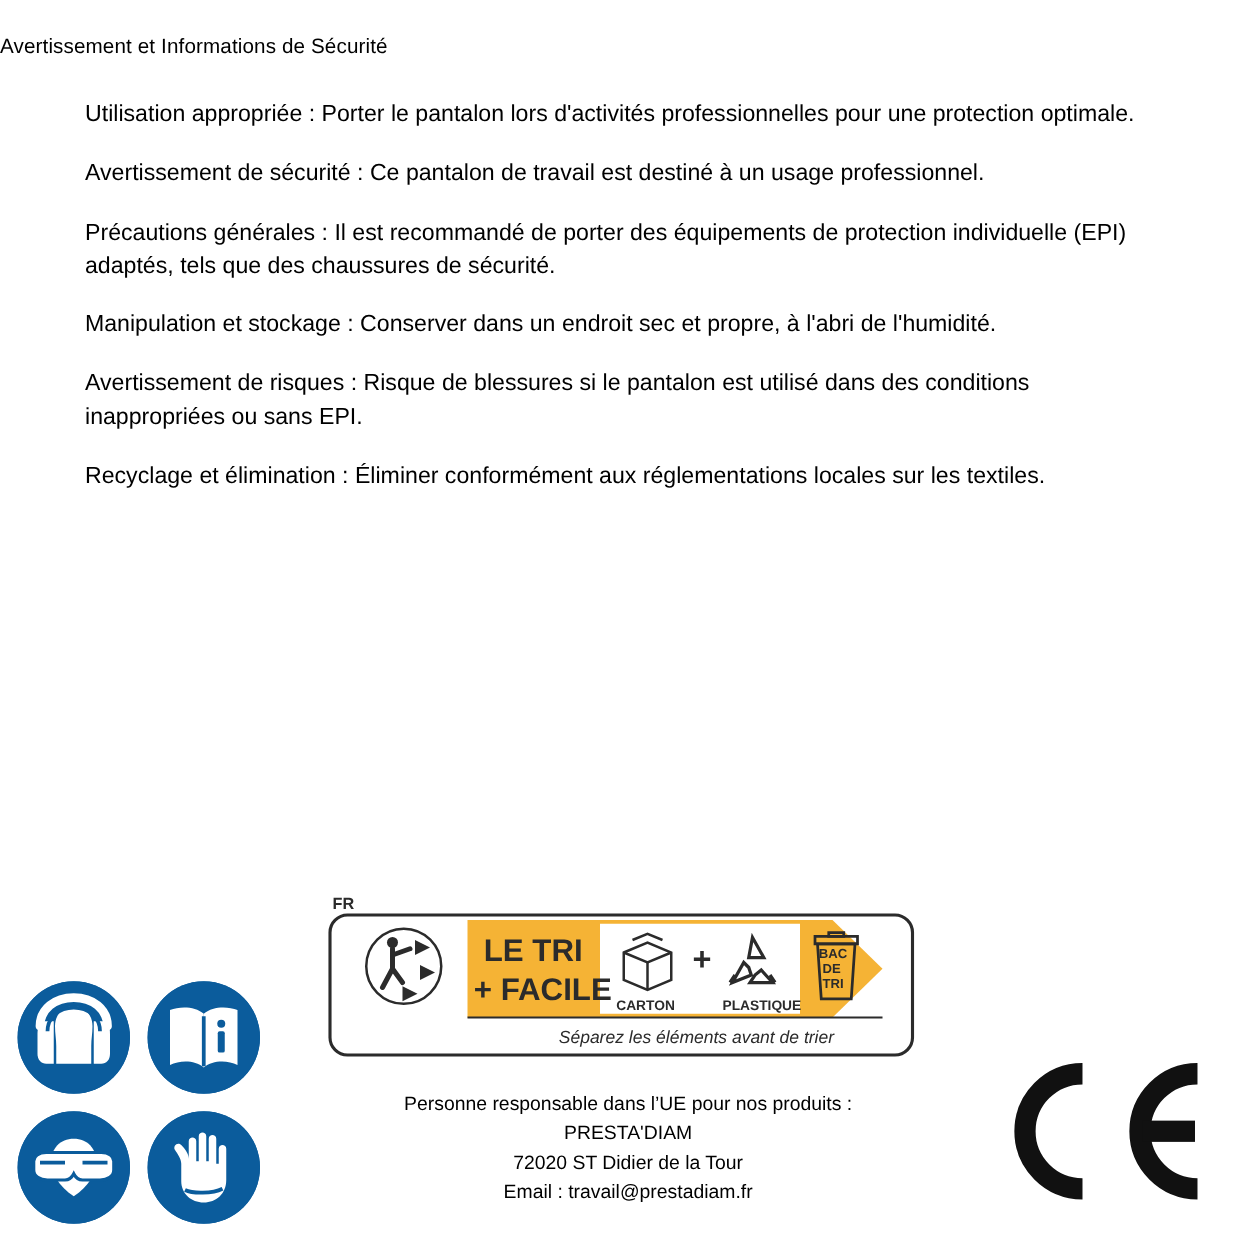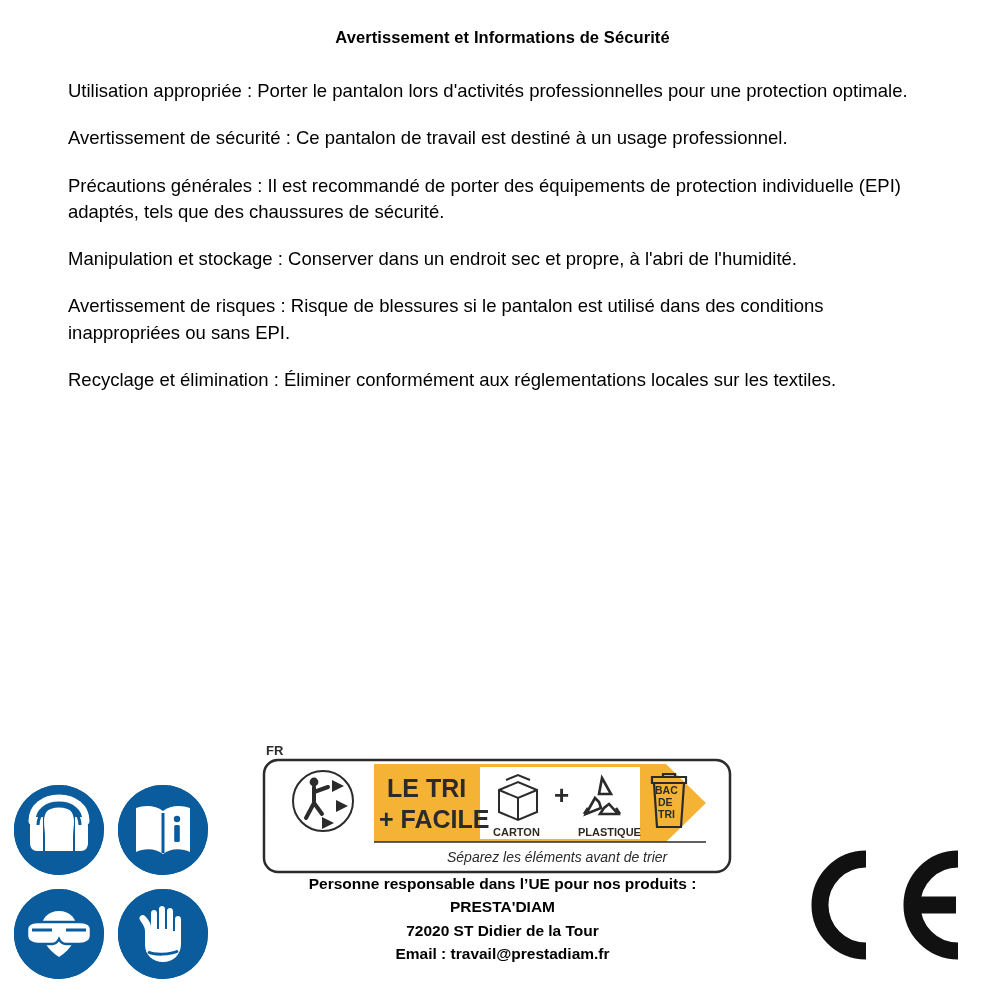--- a/index.html
+++ b/index.html
@@ -18,23 +18,22 @@
   .page {
     position: relative;
     width: 1005px;
     height: 1005px;
   }
   .doc-title {
     position: absolute;
     top: 28px;
     left: 0;
     width: 1005px;
-    text-align: center;
     font-size: 16.5px;
-    font-weight: bold;
+    font-weight: normal;
     letter-spacing: 0.1px;
   }
   .body-text {
     position: absolute;
     top: 78px;
     left: 68px;
     width: 862px;
   }
   .para {
     font-size: 18.5px;
@@ -62,33 +61,32 @@
   .picto.p4 { left: 104px; top: 104px; }
   .picto svg { display: block; }
 
   
   .triman {
     position: absolute;
     left: 262px;
     top: 712px;
     width: 470px;
     height: 135px;
-    margin-top: 28px;
   }
   .triman svg { display: block; }
 
   
   .resp-block {
     position: absolute;
     left: 0;
     top: 872px;
     width: 1005px;
     text-align: center;
     font-size: 15.5px;
-    font-weight: bold;
+    font-weight: normal;
     line-height: 1.5;
   }
   .resp-block div { white-space: nowrap; }
 
   
   .ce-mark {
     position: absolute;
     left: 798px;
     top: 845px;
     width: 170px;

